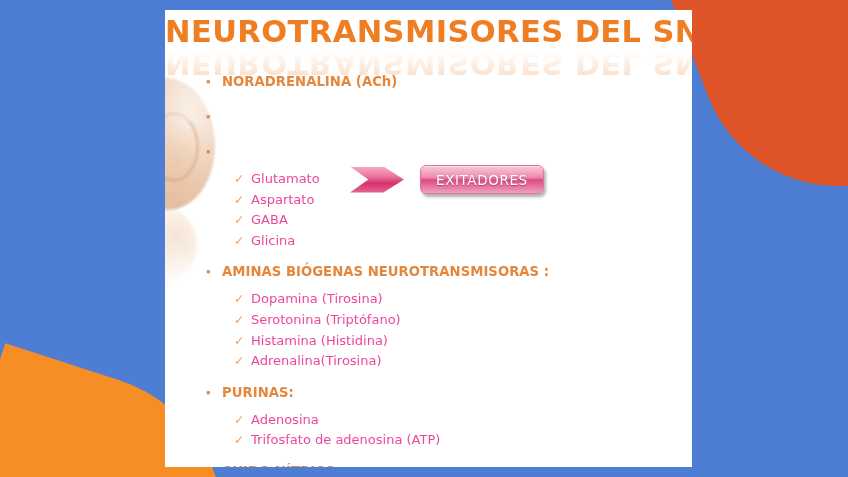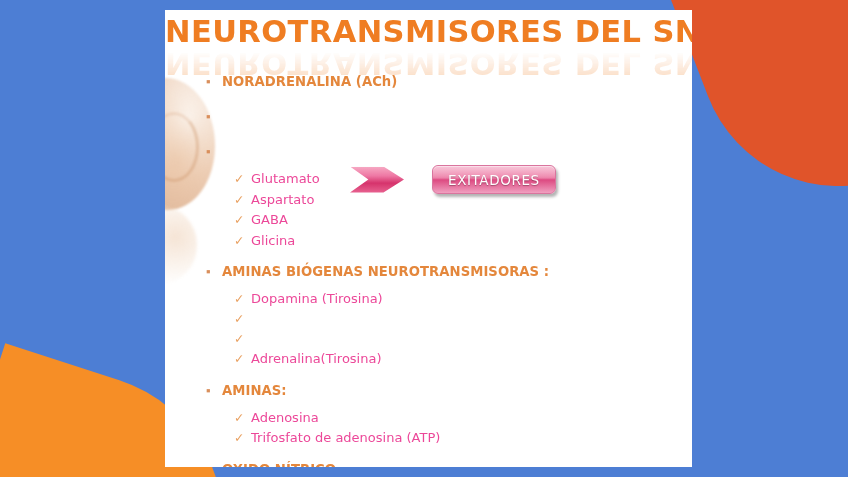--- a/index.html
+++ b/index.html
@@ -190,21 +190,21 @@
     left: 185px;
     top: 155px;
     width: 230px;
     height: 88px;
   }
   .callout-row {
     position: absolute;
     display: flex;
     align-items: center;
   }
-  .row-exc { left: 0; top: 0; gap: 12px; }
+  .row-exc { left: 0; top: 0; }
   .row-inh { left: 0; top: 40px; }
 
   .chevron {
     width: 54px;
     height: 26px;
     flex: 0 0 54px;
     clip-path: polygon(0% 0%, 62% 0%, 100% 50%, 62% 100%, 0% 100%, 34% 50%);
     filter: drop-shadow(2px 3px 2px rgba(0,0,0,0.33));
   }
   .chevron.pink {
@@ -312,34 +312,36 @@
         <span class="lvl1-bullet">▪</span>
         <span class="lvl1-text">AMINAS BIÓGENAS NEUROTRANSMISORAS :</span>
       </div>
 
       <div class="sub">
         <span class="sub-check">✓</span>
         <span class="sub-text">Dopamina (Tirosina)</span>
       </div>
       <div class="sub">
         <span class="sub-check">✓</span>
-      </div>
-      <div class="sub">
-        <span class="sub-check">✓</span>
+        <span class="sub-text">Serotonina (Triptófano)</span>
+      </div>
+      <div class="sub">
+        <span class="sub-check">✓</span>
+        <span class="sub-text">Histamina (Histidina)</span>
       </div>
       <div class="sub">
         <span class="sub-check">✓</span>
         <span class="sub-text">Adrenalina(Tirosina)</span>
       </div>
 
       <div class="gap-md"></div>
 
       <div class="lvl1">
         <span class="lvl1-bullet">▪</span>
-        <span class="lvl1-text">AMINAS:</span>
+        <span class="lvl1-text">PURINAS:</span>
       </div>
 
       <div class="sub">
         <span class="sub-check">✓</span>
         <span class="sub-text">Adenosina</span>
       </div>
       <div class="sub">
         <span class="sub-check">✓</span>
         <span class="sub-text">Trifosfato de adenosina (ATP)</span>
       </div>

